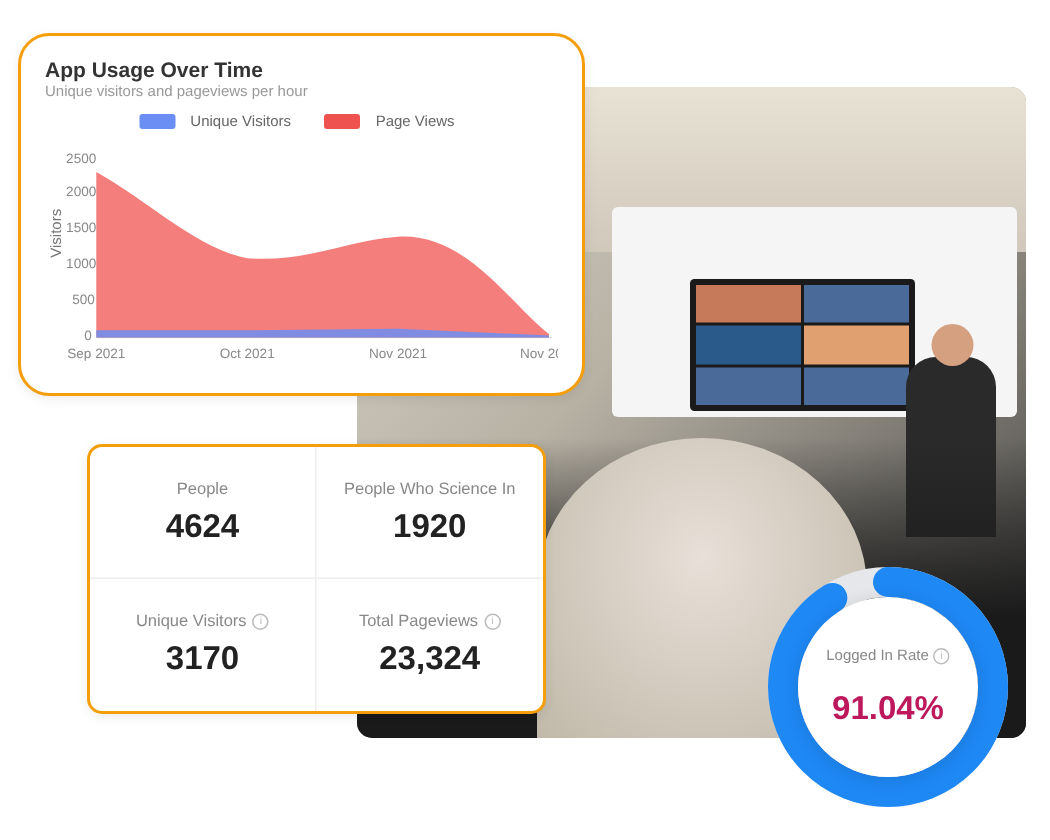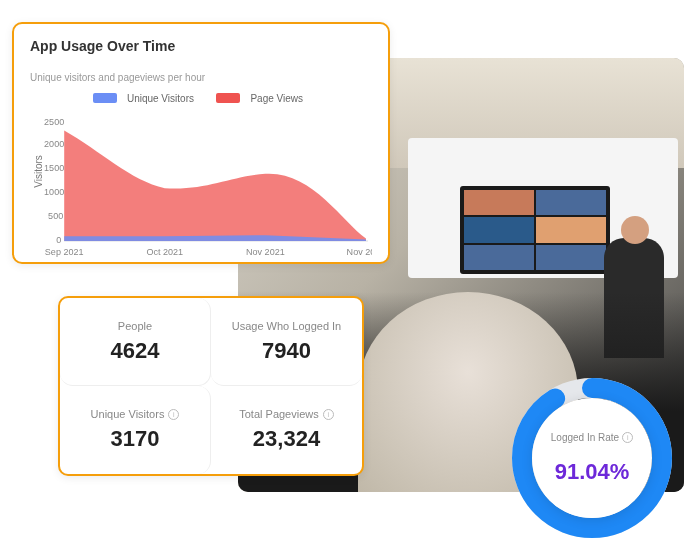--- a/index.html
+++ b/index.html
@@ -11,50 +11,50 @@
 .photo .screenwall { position:absolute; left:170px; top:80px; width:270px; height:140px; background:#f5f5f5; border-radius:4px; }
 .photo .hublabel { position:absolute; left:280px; top:92px; font-size:22px; color:#2a4a7a; font-weight:400; }
 .photo .tv { position:absolute; left:222px; top:128px; width:150px; height:88px; background:#1a1a1a; border-radius:3px; display:grid; grid-template-columns:1fr 1fr; grid-template-rows:1fr 1fr 1fr; gap:2px; padding:4px; }
 .photo .tv div { background:#4a6a9a; } .photo .tv div:nth-child(1){background:#c77a5a;} .photo .tv div:nth-child(3){background:#2a5a8a;} .photo .tv div:nth-child(4){background:#e0a070;}
 .photo .presenter { position:absolute; right:20px; top:180px; width:60px; height:120px; background:#2a2a2a; border-radius:20px 20px 0 0; }
 .photo .presenterhead { position:absolute; right:35px; top:158px; width:28px; height:28px; background:#d4a080; border-radius:50%; }
 .photo .audience { position:absolute; left:0; right:0; bottom:0; height:200px; background:linear-gradient(transparent,#1a1a1a 60%); }
 .photo .head1 { position:absolute; left:120px; bottom:0; width:220px; height:200px; background:radial-gradient(ellipse at 50% 40%,#e8e0d8,#c0b8a8); border-radius:50% 50% 0 0; }
 
 
-.chartcard { position:absolute; left:12px; top:22px; width:378px; height:242px; background:#fff; border:2px solid #f59e0b; border-radius:10px; padding:14px 16px 12px; box-shadow:0 2px 8px rgba(0,0,0,0.08); }
+.chartcard { position:absolute; left:12px; top:22px; width:378px; height:242px; background:#fff; border:2px solid #f59e0b; border-radius:21px; padding:14px 16px 12px; box-shadow:0 2px 8px rgba(0,0,0,0.08); }
 .chartcard h3 { font-size:14px; font-weight:700; color:#333; }
-.chartcard .sub { font-size:10px; color:#999; margin-top:18px; }
+.chartcard .sub { font-size:10px; color:#999; margin-top:2px; }
 .legend { text-align:center; margin-top:6px; }
 .legend span { display:inline-flex; align-items:center; font-size:10px; color:#666; margin:0 6px; }
 .legend i { width:24px; height:10px; border-radius:2px; margin-right:4px; }
 .legend .uv { background:#6b8ef5; } .legend .pv { background:#ef5350; }
 .plot { position:relative; width:100%; height:150px; margin-top:4px; }
 .plot svg { width:100%; height:100%; }
 .plot .ylab { position:absolute; left:-8px; top:50%; transform:rotate(-90deg) translateX(20px); font-size:10px; color:#777; }
 .plot .tick { font-size:9px; fill:#888; }
 .xlab { text-align:center; font-size:10px; color:#777; margin-top:2px; }
 
 
 .statscard { position:absolute; left:58px; top:296px; width:306px; height:180px; background:#fff; border:2px solid #f59e0b; border-radius:10px; box-shadow:0 2px 8px rgba(0,0,0,0.08); display:grid; grid-template-columns:1fr 1fr; grid-template-rows:1fr 1fr; }
-.stat { display:flex; flex-direction:column; align-items:center; justify-content:center; position:relative; padding:10px;border-radius:13px; }
+.stat { display:flex; flex-direction:column; align-items:center; justify-content:center; position:relative; padding:10px; }
 .stat + .stat { }
 .statscard .stat:nth-child(1){border-right:1px solid #eee;border-bottom:1px solid #eee;}
 .statscard .stat:nth-child(2){border-bottom:1px solid #eee;}
 .statscard .stat:nth-child(3){border-right:1px solid #eee;}
 .stat .lbl { font-size:11px; color:#888; margin-bottom:6px; display:flex; align-items:center; gap:4px; }
 .stat .val { font-size:22px; font-weight:700; color:#222; }
 .info-icon { width:11px; height:11px; border:1px solid #bbb; border-radius:50%; display:inline-flex; align-items:center; justify-content:center; font-size:7px; color:#bbb; font-style:normal; }
 
 
 .donutwrap { position:absolute; right:24px; bottom:18px; width:168px; height:168px; }
 .donutwrap svg { width:168px; height:168px; transform:rotate(-90deg); }
 .donutcenter { position:absolute; inset:24px; background:#fff; border-radius:50%; display:flex; flex-direction:column; align-items:center; justify-content:center; box-shadow:0 2px 12px rgba(0,0,0,0.12); }
 .donutcenter .lbl { font-size:10px; color:#888; display:flex; align-items:center; gap:3px; }
-.donutcenter .val { font-size:22px; font-weight:700; color:#6d28d9; margin-top:16px; }
+.donutcenter .val { font-size:22px; font-weight:700; color:#be185d; margin-top:16px; }
 </style>
 </head>
 <body>
 
 <div class="photo">
   <div class="ceiling"></div>
   <div class="screenwall"></div>
   <div class="tv">
       <div></div>
       <div></div>
@@ -111,23 +111,23 @@
 
 <div class="statscard">
   <div class="stat">
     <div class="lbl">
         <span>People</span>
       </div>
     <div class="val">4624</div>
   </div>
   <div class="stat">
     <div class="lbl">
-        <span>Usage Who Logged In</span>
+        <span>People Who Science In</span>
       </div>
-    <div class="val">7940</div>
+    <div class="val">1920</div>
   </div>
   <div class="stat">
     <div class="lbl">
         <span>Unique Visitors</span>
         <i class="info-icon">i</i>
       </div>
     <div class="val">3170</div>
   </div>
   <div class="stat">
     <div class="lbl">

